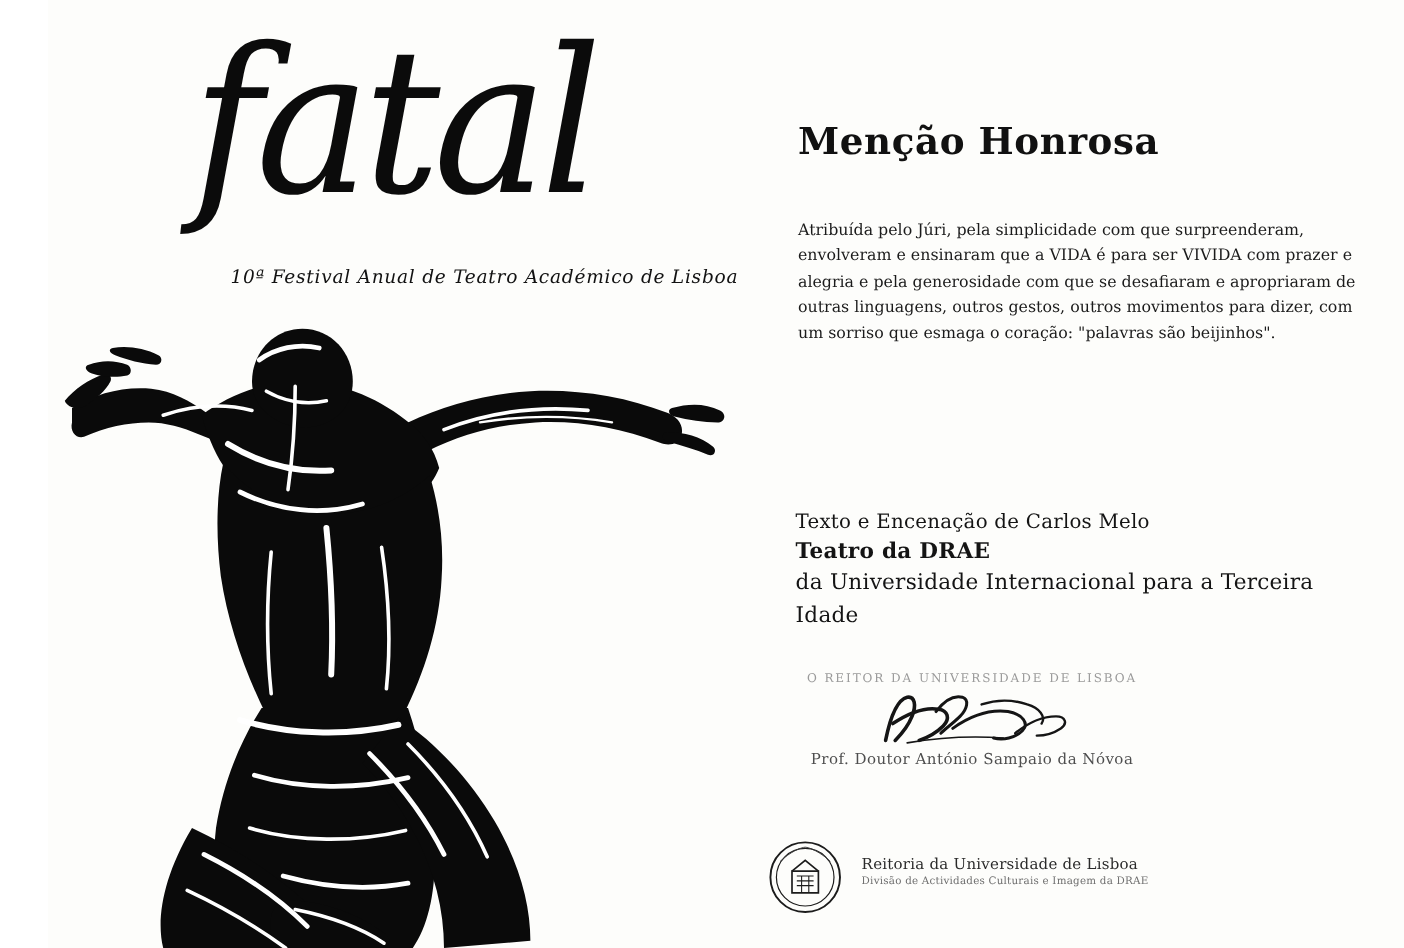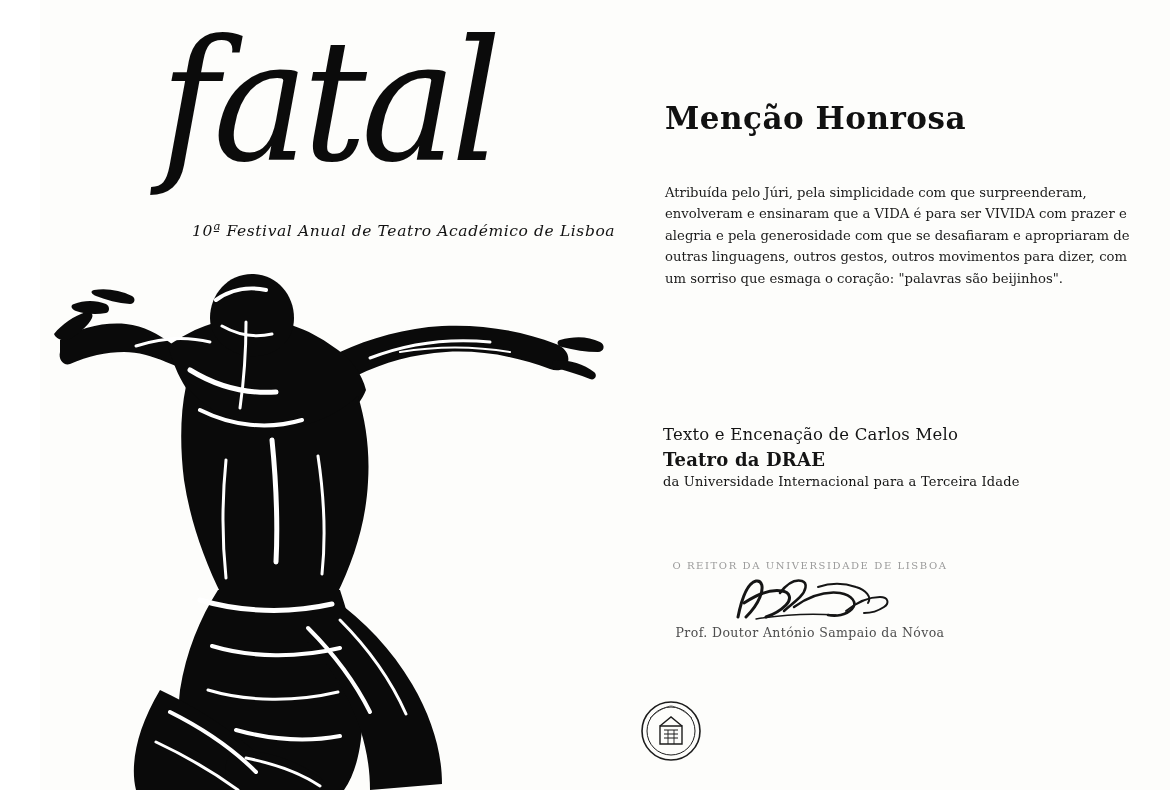--- a/index.html
+++ b/index.html
@@ -125,21 +125,21 @@
     line-height: 1.55;
     letter-spacing: 0.2px;
   }
   .credits .line2 {
     font-size: 18px;
     font-weight: 700;
     line-height: 1.35;
     letter-spacing: 0.2px;
   }
   .credits .line3 {
-    font-size: 13px;
+    font-size: 18px;
     line-height: 1.5;
     letter-spacing: 0.2px;
   }
 
   
   .signature-block {
     position: absolute;
     left: 10px;
     top: 560px;
     width: 320px;
@@ -316,16 +316,20 @@
         <svg width="62" height="62" viewBox="0 0 62 62" xmlns="http://www.w3.org/2000/svg" aria-hidden="true">
           <circle cx="31" cy="31" r="29" fill="none" stroke="#1c1c1c" stroke-width="1.6"></circle>
           <circle cx="31" cy="31" r="24" fill="none" stroke="#1c1c1c" stroke-width="1"></circle>
           <path d="M20,26 L42,26 L42,44 L20,44 Z" fill="none" stroke="#1c1c1c" stroke-width="1.4"></path>
           <path d="M20,26 L31,17 L42,26" fill="none" stroke="#1c1c1c" stroke-width="1.4"></path>
           <path d="M24,30 L38,30 M24,34 L38,34 M24,38 L38,38" stroke="#1c1c1c" stroke-width="1"></path>
           <path d="M28,44 L28,30 M34,44 L34,30" stroke="#1c1c1c" stroke-width="0.9"></path>
           <path d="M10,18 C18,10 28,6 31,6 C34,6 44,10 52,18" fill="none" stroke="#3a3a3a" stroke-width="0.8"></path>
         </svg>
       </div>
+      <div class="footer-text">
+        <div class="org">Reitoria da Universidade de Lisboa</div>
+        <div class="dept">Divisão de Actividades Culturais e Imagem da DRAE</div>
+      </div>
     </div>
 
   </div>
 </div>
 
 </body></html>

